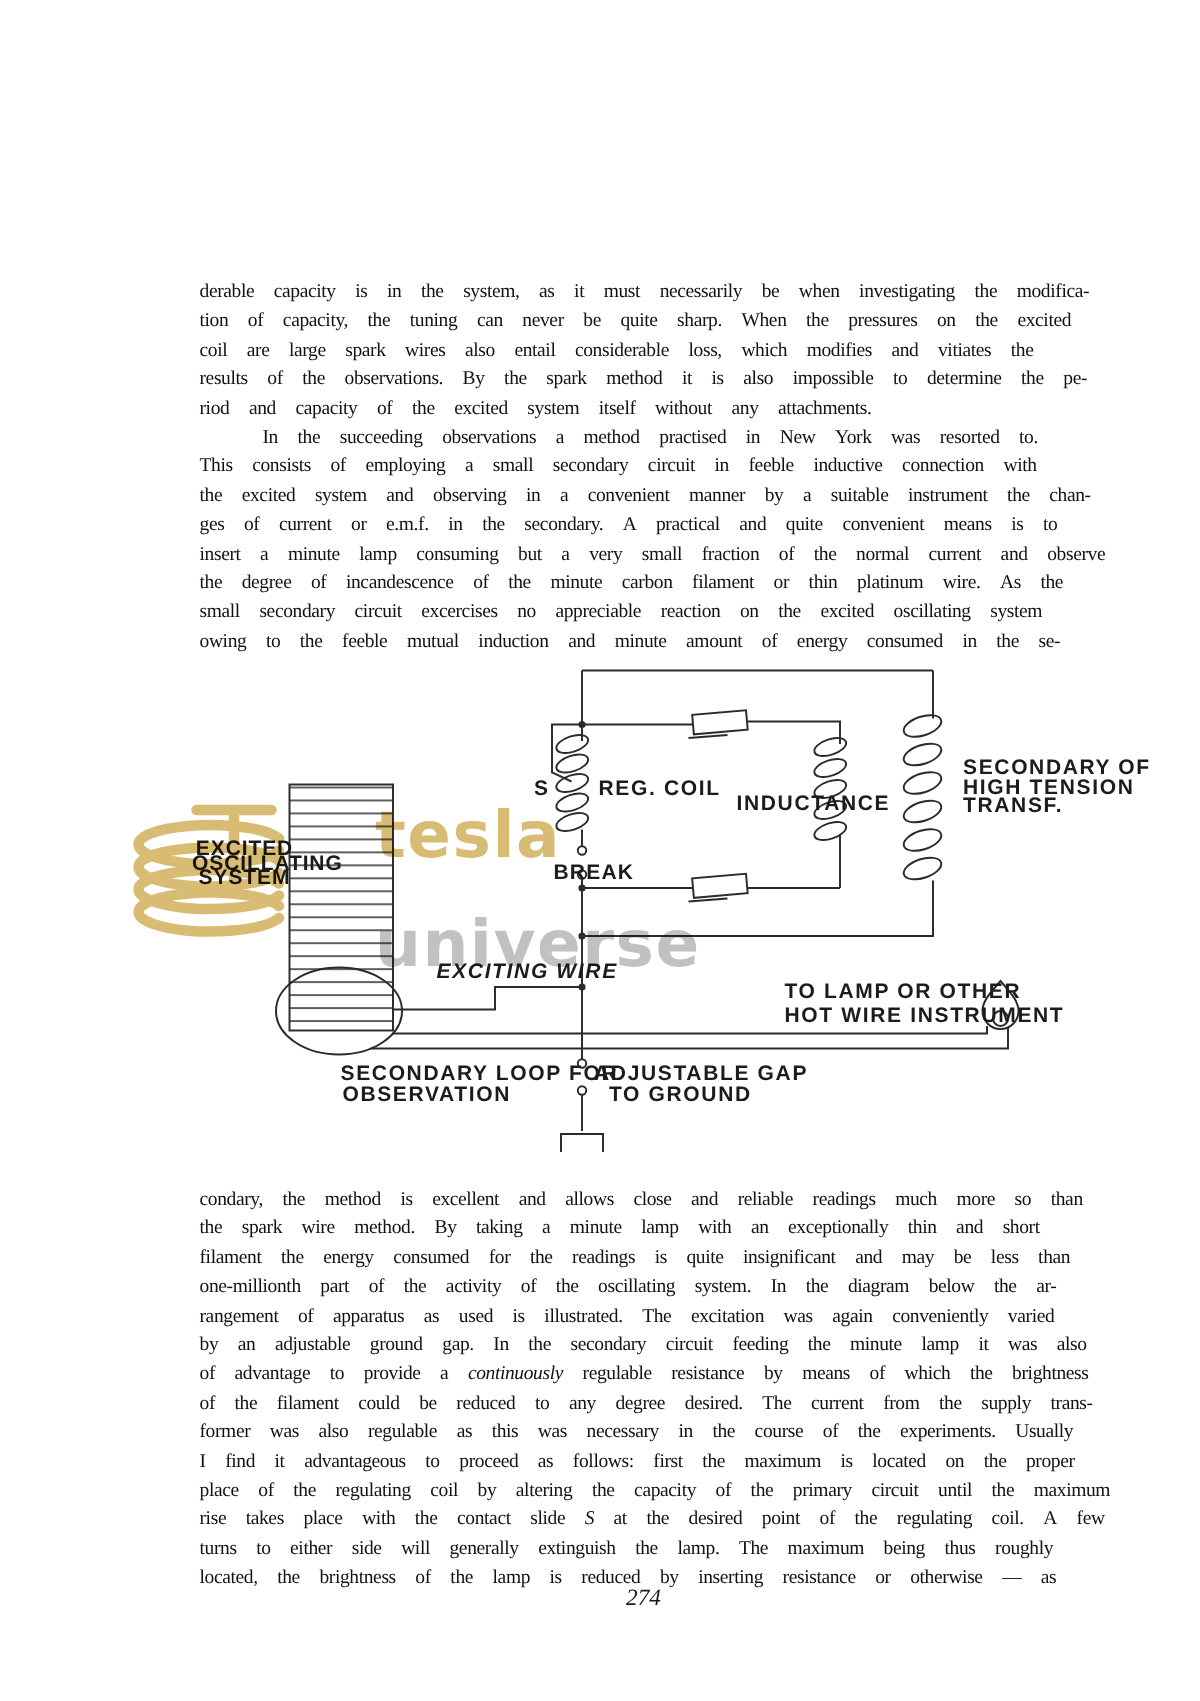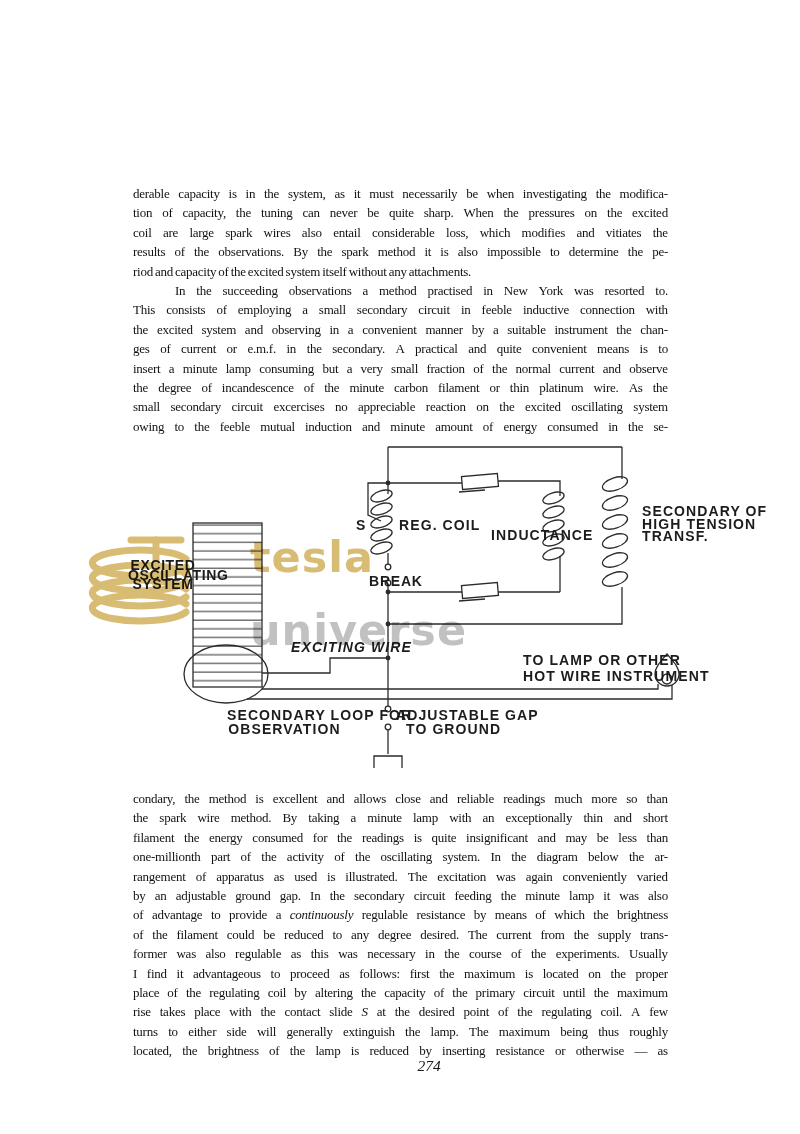--- a/index.html
+++ b/index.html
@@ -4,21 +4,21 @@
 <style>
   html,body{margin:0;padding:0;background:#ffffff;}
   #page{position:relative;width:800px;height:1134px;background:#ffffff;overflow:hidden;
         font-family:"Liberation Serif", serif;color:#121212;}
 
   
   .textblock{position:absolute;left:133px;width:535px;}
   #textblock-top{top:184px;}
   #textblock-bottom{top:789px;}
   .para{margin:0;}
-  .line{display:flex;justify-content:space-between;gap:2px;line-height:19.4px;
+  .line{display:flex;justify-content:space-between;gap:13px;line-height:19.4px;
         font-size:13px;letter-spacing:-0.25px;white-space:nowrap;}
   .line.short{justify-content:flex-start;text-align:center;}
   .line.indent{padding-left:42px;}
   .w{display:inline-block;}
   .w.it{font-style:italic;}
 
   
   #figure{position:absolute;left:0;top:440px;width:800px;height:340px;}
   #circuit-svg{position:absolute;left:0;top:0;z-index:1;}
   .dlabel{position:absolute;z-index:2;font-family:"Liberation Sans",sans-serif;

